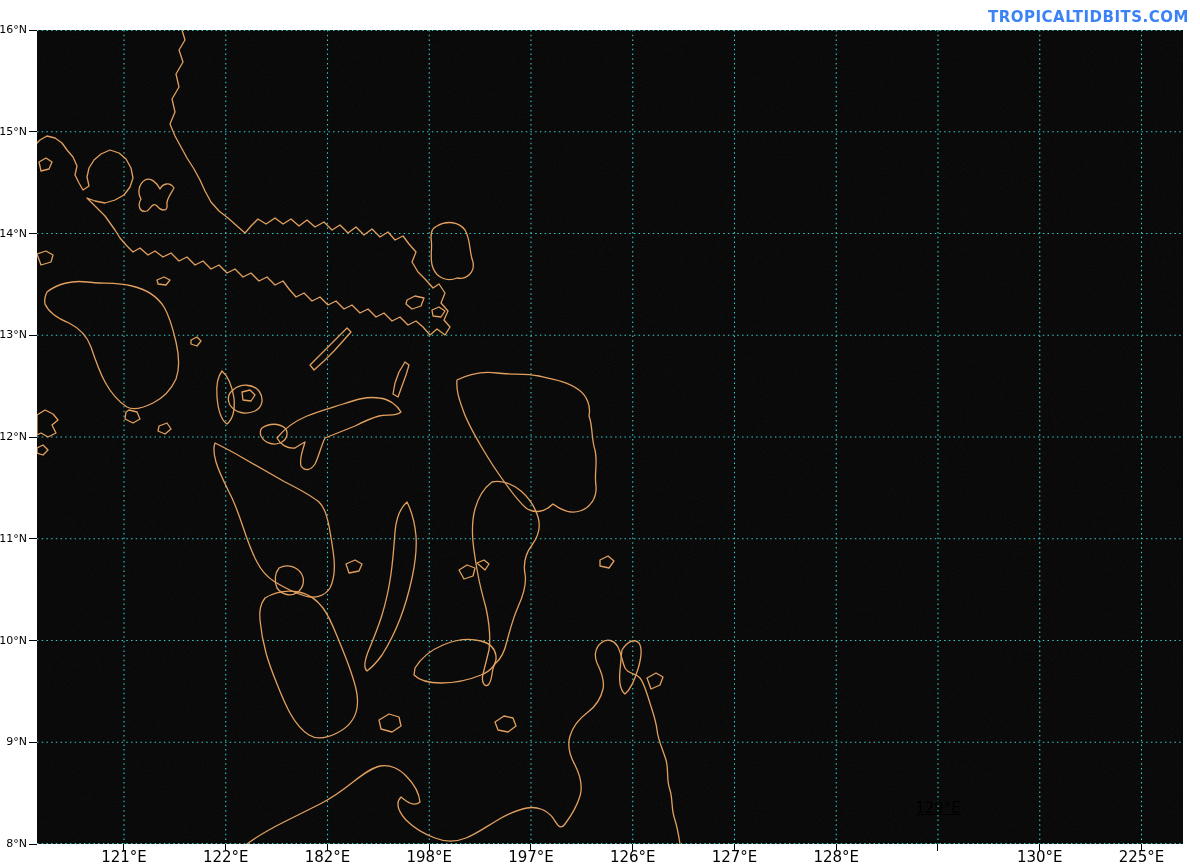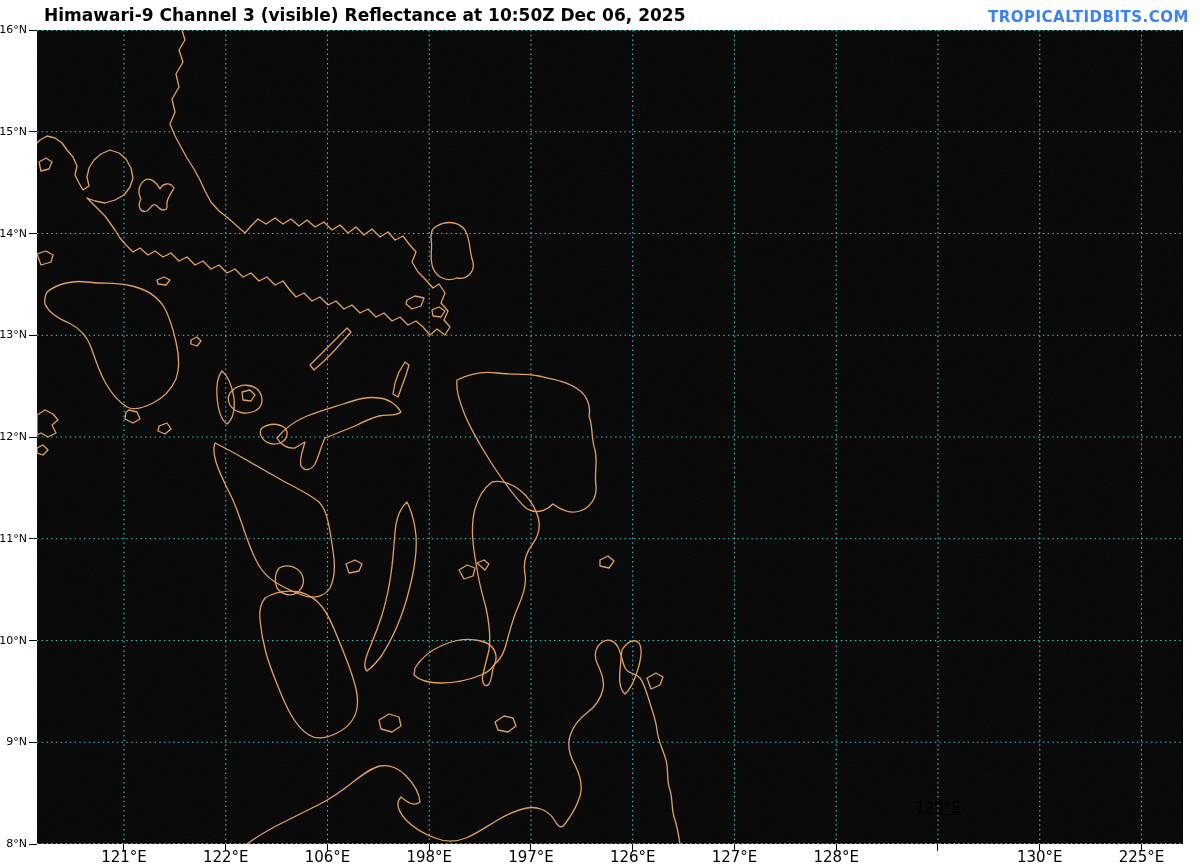--- a/index.html
+++ b/index.html
@@ -11,21 +11,20 @@
   .map svg{position:absolute;left:0;top:0;}
   .tick-lat{position:absolute;width:8px;height:1px;background:#000;}
   .tick-lon{position:absolute;width:1px;height:7px;background:#000;}
   .lat-label{position:absolute;width:30px;text-align:right;font-size:11px;line-height:13px;color:#000;}
   .lon-label{position:absolute;width:60px;text-align:center;font-size:15px;line-height:13px;color:#000;}
 </style>
 </head>
 <body>
 
 <div class="page">
-  <div class="title">Himawari-9 Channel 3 (visible) Reflectance at 10:50Z Dec 06, 2025</div>
   <div class="watermark">TROPICALTIDBITS.COM</div>
   <div class="map" id="map">
       <svg width="1146" height="814" viewBox="0 0 1146 814">
         <defs>
           <filter id="grain" x="0" y="0" width="100%" height="100%">
             <feTurbulence type="fractalNoise" baseFrequency="0.9" numOctaves="2" stitchTiles="stitch"></feTurbulence>
             <feColorMatrix type="matrix" values="0 0 0 0 0.45  0 0 0 0 0.45  0 0 0 0 0.47  0 0 0 0.07 0"></feColorMatrix>
           </filter>
         </defs>
         <rect x="0" y="0" width="1146" height="814" fill="#040404"></rect>
@@ -106,21 +105,21 @@
       <div class="lat-label" style="left: -3px; top: 633.5px; color: rgb(0, 0, 0);">10°N</div>
       <div class="tick-lat" style="left: 29px; top: 741.75px; background: rgb(0, 0, 0);"></div>
       <div class="lat-label" style="left: -3px; top: 735.25px; color: rgb(0, 0, 0);">9°N</div>
       <div class="tick-lat" style="left: 29px; top: 843.5px; background: rgb(0, 0, 0);"></div>
       <div class="lat-label" style="left: -3px; top: 837px; color: rgb(0, 0, 0);">8°N</div>
       <div class="tick-lon" style="left: 123.496px; top: 844px; background: rgb(0, 0, 0);"></div>
       <div class="lon-label" style="left: 93.9963px; top: 851px; color: rgb(0, 0, 0);">121°E</div>
       <div class="tick-lon" style="left: 225.246px; top: 844px; background: rgb(0, 0, 0);"></div>
       <div class="lon-label" style="left: 195.746px; top: 851px; color: rgb(0, 0, 0);">122°E</div>
       <div class="tick-lon" style="left: 326.996px; top: 844px; background: rgb(0, 0, 0);"></div>
-      <div class="lon-label" style="left: 297.496px; top: 851px; color: rgb(0, 0, 0);">106°E</div>
+      <div class="lon-label" style="left: 297.496px; top: 851px; color: rgb(0, 0, 0);">182°E</div>
       <div class="tick-lon" style="left: 428.746px; top: 844px; background: rgb(0, 0, 0);"></div>
       <div class="lon-label" style="left: 399.246px; top: 851px; color: rgb(0, 0, 0);">198°E</div>
       <div class="tick-lon" style="left: 530.496px; top: 844px; background: rgb(0, 0, 0);"></div>
       <div class="lon-label" style="left: 500.996px; top: 851px; color: rgb(0, 0, 0);">197°E</div>
       <div class="tick-lon" style="left: 632.246px; top: 844px; background: rgb(0, 0, 0);"></div>
       <div class="lon-label" style="left: 602.746px; top: 851px; color: rgb(0, 0, 0);">126°E</div>
       <div class="tick-lon" style="left: 733.996px; top: 844px; background: rgb(0, 0, 0);"></div>
       <div class="lon-label" style="left: 704.496px; top: 851px; color: rgb(0, 0, 0);">127°E</div>
       <div class="tick-lon" style="left: 835.746px; top: 844px; background: rgb(0, 0, 0);"></div>
       <div class="lon-label" style="left: 806.246px; top: 851px; color: rgb(0, 0, 0);">128°E</div>

